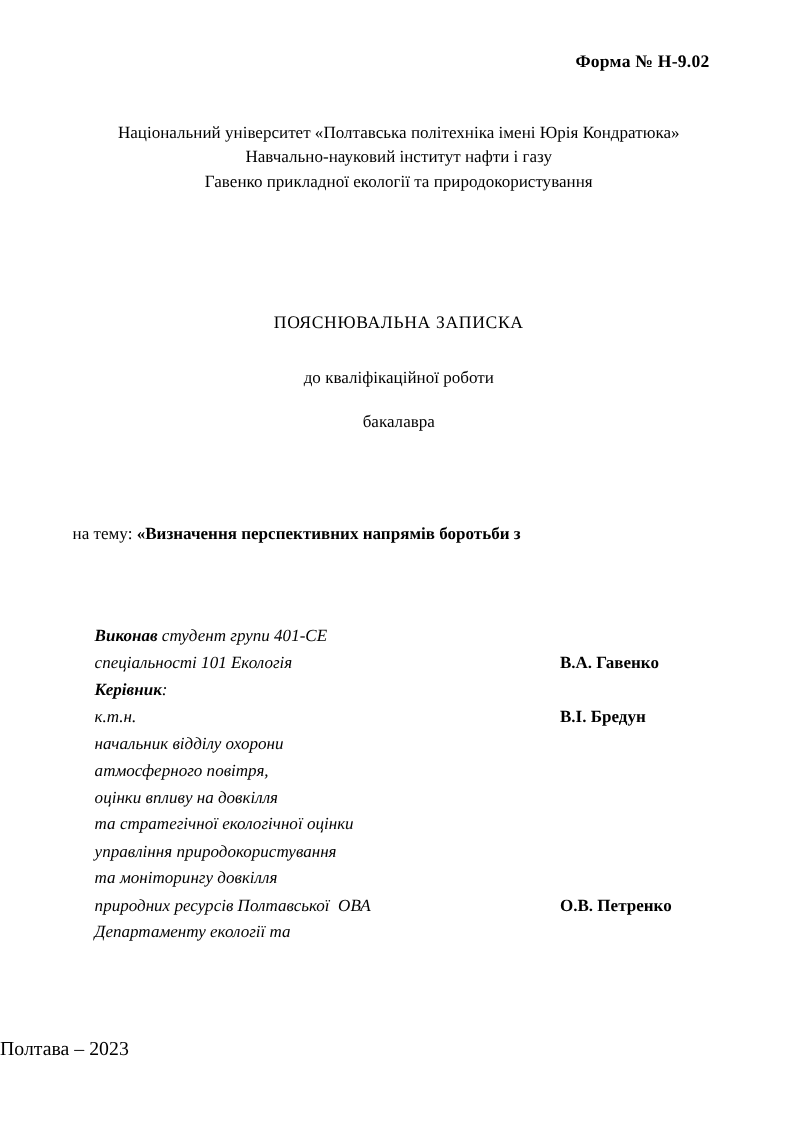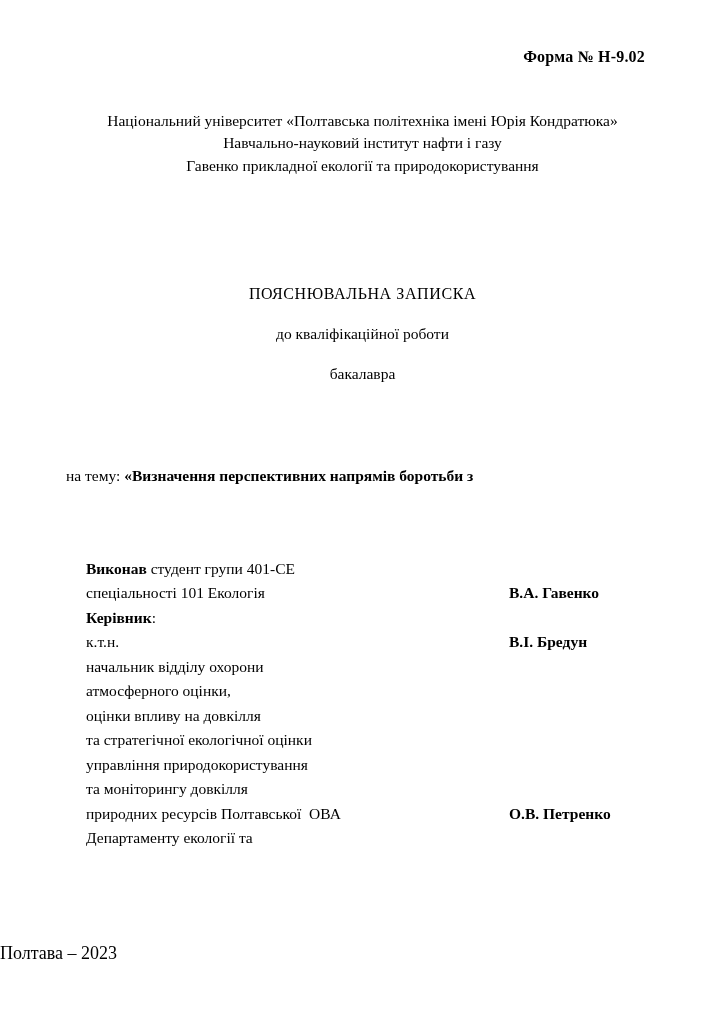--- a/index.html
+++ b/index.html
@@ -46,21 +46,21 @@
     display: block;
   }
   .doc-title {
     text-align: center;
     margin-top: 108px;
     font-size: 16px;
     letter-spacing: 0.6px;
   }
   .doc-sub1 {
     text-align: center;
-    margin-top: 22px;
+    margin-top: 32px;
     font-size: 15.5px;
   }
   .doc-sub2 {
     text-align: center;
     margin-top: 22px;
     font-size: 15.5px;
   }
   .theme-block {
     text-align: left;
     margin-top: 78px;
@@ -80,20 +80,21 @@
     padding-left: 20px;
   }
   .person-row {
     display: flex;
     justify-content: space-between;
     align-items: baseline;
   }
   .person-left {
     text-align: left;
     white-space: pre-wrap;
+    font-style: italic;
   }
   .person-right {
     font-weight: bold;
     text-align: left;
     min-width: 150px;
     padding-left: 20px;
   }
   .bold {
     font-weight: bold;
   }
@@ -145,21 +146,21 @@
       </div>
       <div class="person-row">
         <span class="person-left"><span class="bold"></span><span>к.т.н.</span></span>
         <span class="person-right">В.І. Бредун</span>
       </div>
       <div class="person-row">
         <span class="person-left"><span class="bold"></span><span>начальник відділу охорони</span></span>
         <span class="person-right"></span>
       </div>
       <div class="person-row">
-        <span class="person-left"><span class="bold"></span><span>атмосферного оцінки,</span></span>
+        <span class="person-left"><span class="bold"></span><span>атмосферного повітря,</span></span>
         <span class="person-right"></span>
       </div>
       <div class="person-row">
         <span class="person-left"><span class="bold"></span><span>оцінки впливу на довкілля</span></span>
         <span class="person-right"></span>
       </div>
       <div class="person-row">
         <span class="person-left"><span class="bold"></span><span>та стратегічної екологічної оцінки</span></span>
         <span class="person-right"></span>
       </div>

